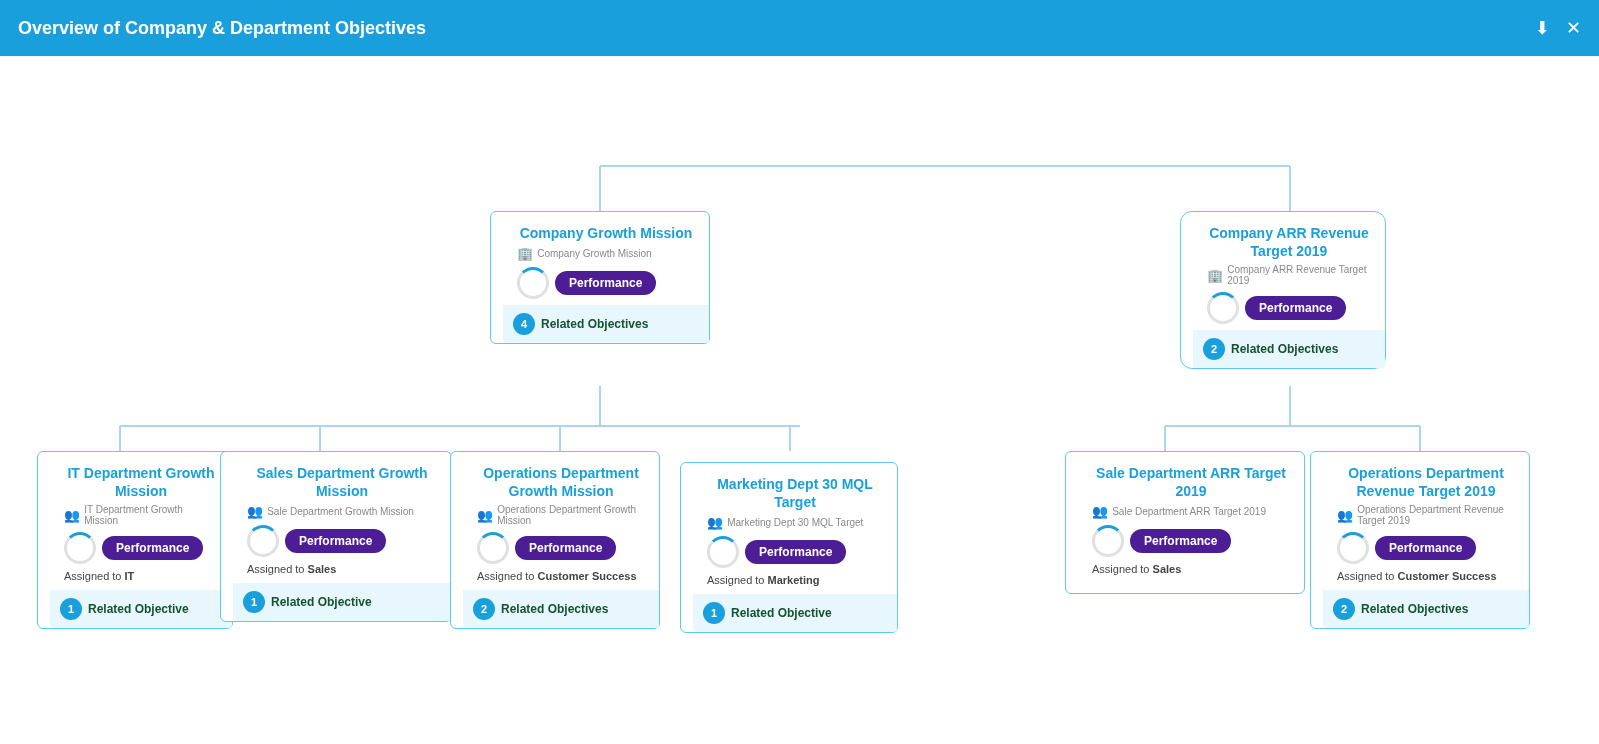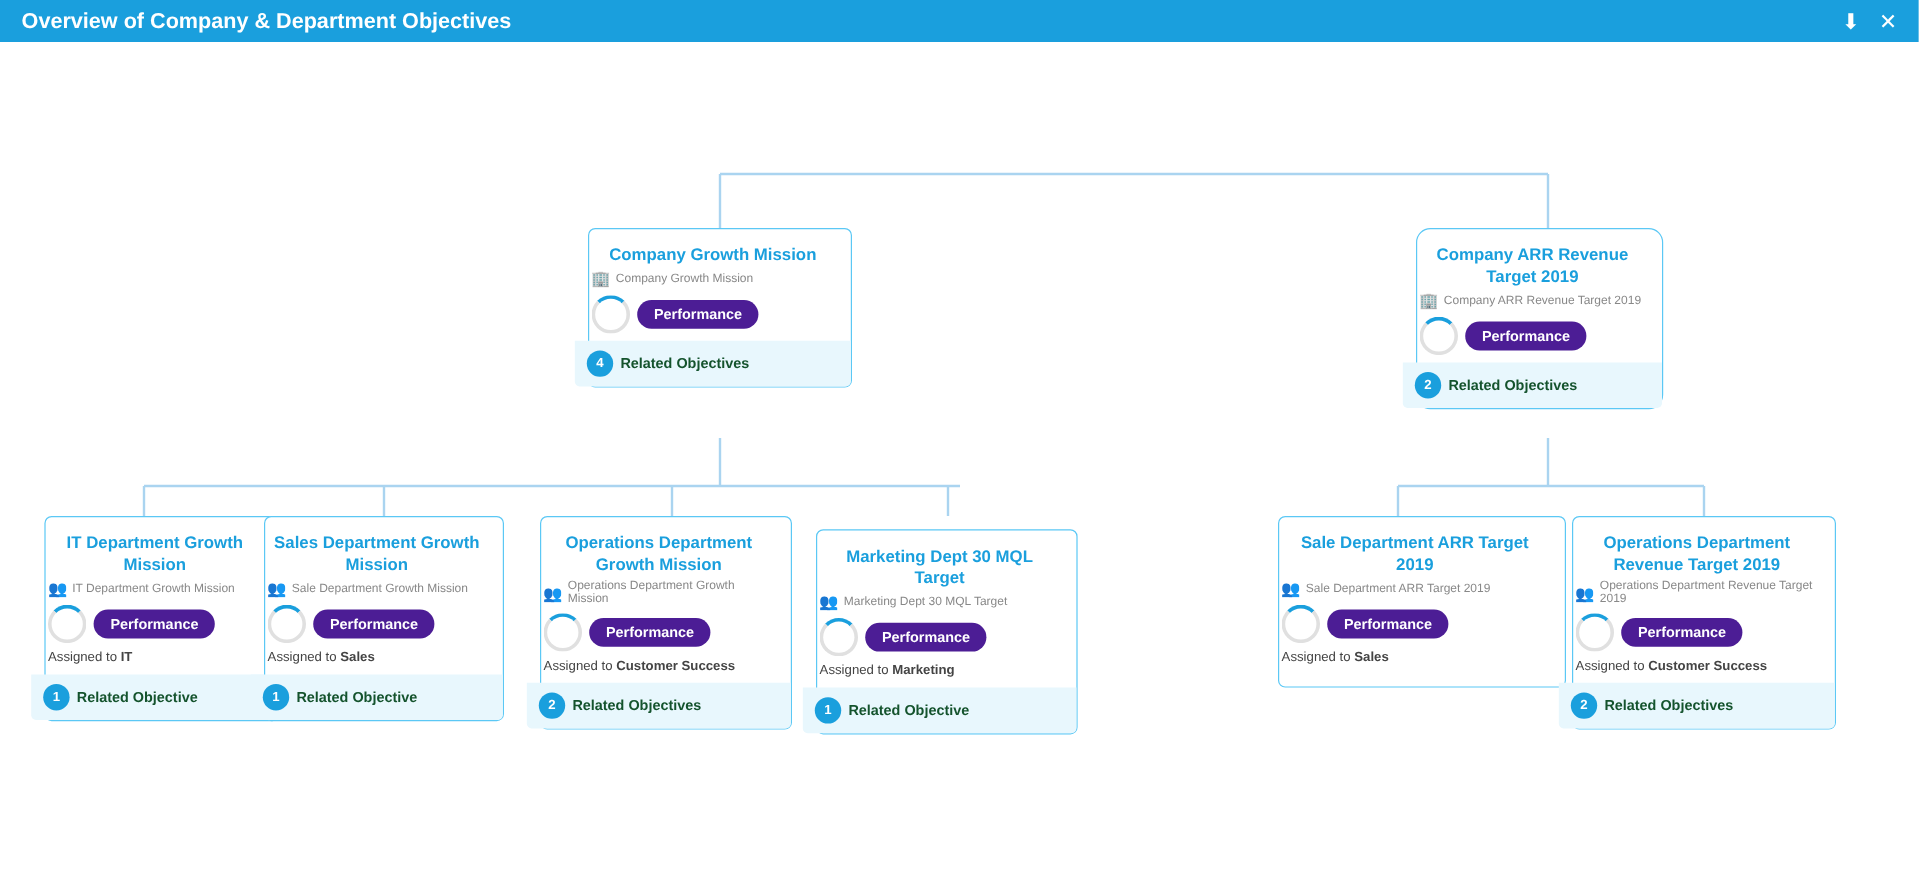--- a/index.html
+++ b/index.html
@@ -7,21 +7,21 @@
       font-family: 'Segoe UI', Arial, sans-serif;
       background: #fff;
       width: 1599px;
       min-height: 744px;
       overflow: hidden;
     }
 
     
     .header {
       background: #1a9fdd;
-      height: 35px;
+      height: 56px;
       display: flex;
       align-items: center;
       justify-content: space-between;
       padding: 0 18px;
       gap: 20px;
     }
     .header-title {
       color: #fff;
       font-size: 18px;
       font-weight: 600;
@@ -54,21 +54,21 @@
       height: 100%;
       pointer-events: none;
     }
 
     
     .card {
       position: absolute;
       background: #fff;
       border: 1.5px solid #5bc8f5;
       border-radius: 6px;
-      padding: 12px 14px 0 2px;
+      padding: 12px 14px 0 26px;
       width: 200px;
     }
     .card-title {
       color: #1a9fdd;
       font-size: 14px;
       font-weight: 700;
       line-height: 1.3;
       text-align: center;
       margin-bottom: 4px;
     }
@@ -227,21 +227,21 @@
       <div class="perf-donut"></div>
       <button class="perf-btn">Performance</button>
     </div>
     <div class="assigned-row">Assigned to <strong>IT</strong></div>
     <div class="card-footer">
       <div class="related-badge">1</div>
       <span class="related-text">Related Objective</span>
     </div>
   </div>
 
-  <div class="card" style="left:220px; top:395px; width:200px;">
+  <div class="card" style="left:220px; top:395px; width:232px;">
     <div class="card-title">Sales Department Growth Mission</div>
     <div class="card-subtitle">
       <span class="card-icon">👥</span>
       <span>Sale Department Growth Mission</span>
     </div>
     <div class="perf-row">
       <div class="perf-donut"></div>
       <button class="perf-btn">Performance</button>
     </div>
     <div class="assigned-row">Assigned to <strong>Sales</strong></div>

